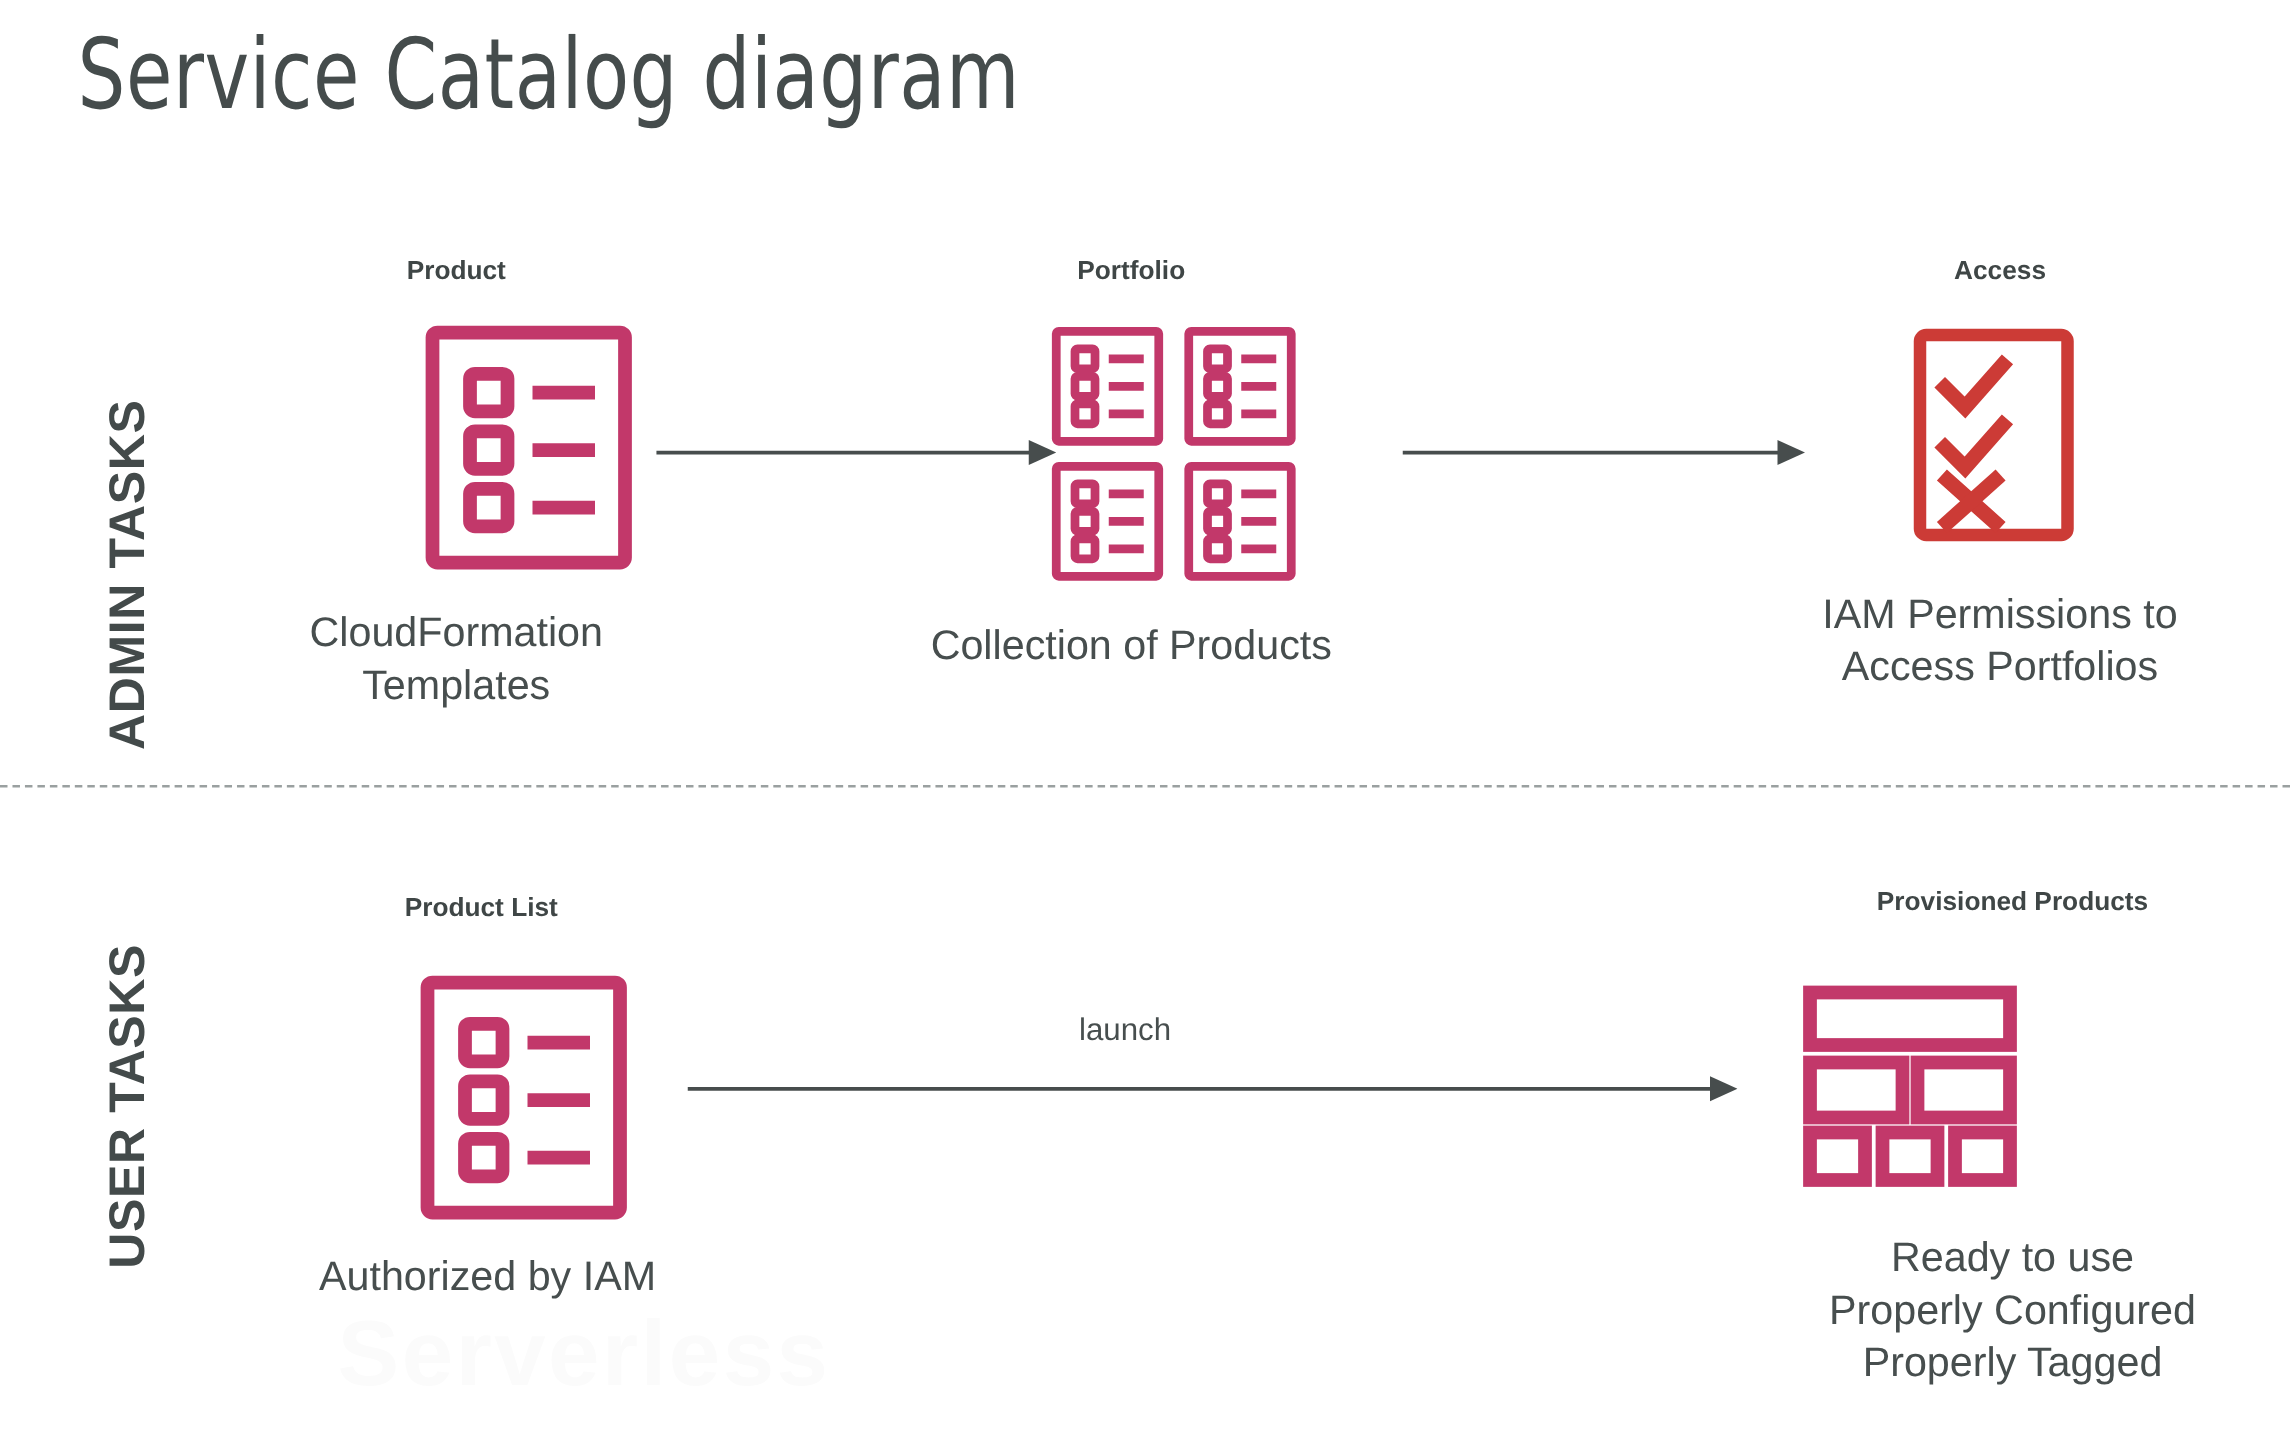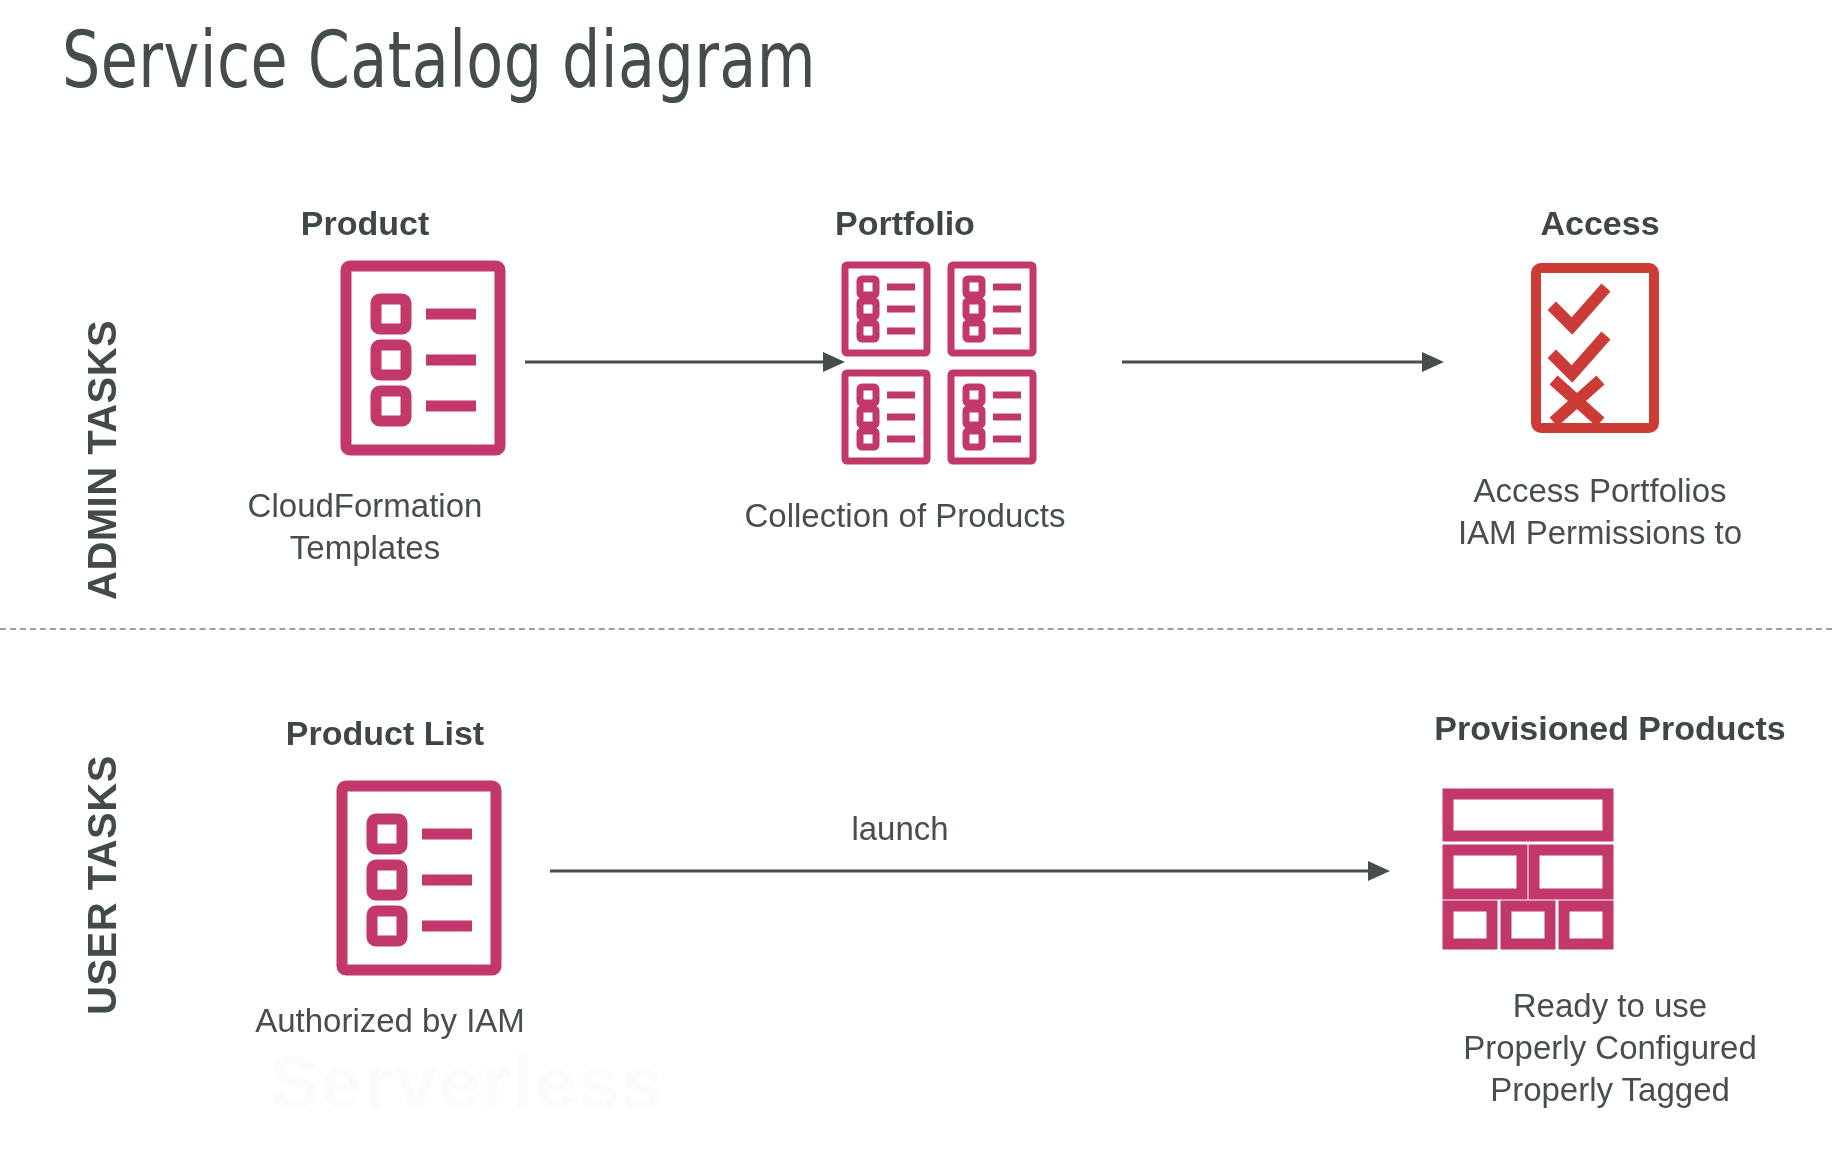--- a/index.html
+++ b/index.html
@@ -47,39 +47,39 @@
     white-space:nowrap;
     transform-origin:left top;
     transform:rotate(-90deg);
   }
   .vlabel.admin{ left:80px; top:600px; }
   .vlabel.user { left:80px; top:1015px; }
 
   
   .node{position:absolute;text-align:center;}
   .node-head{
-    font-size:34px;
+    font-size:21px;
     font-weight:bold;
     color:#3f4646;
     white-space:nowrap;
     line-height:1.1;
   }
   .node-cap{
     font-size:33px;
     font-weight:400;
     color:#474e4e;
     line-height:1.28;
     white-space:nowrap;
   }
 
   
   .arrow{position:absolute;}
   .arrow-label{
     position:absolute;
-    font-size:33px;
+    font-size:25px;
     font-weight:400;
     color:#474e4e;
     white-space:nowrap;
     text-align:center;
   }
 
   
   .icon-wrap{position:absolute;}
 
   
@@ -208,22 +208,22 @@
       <polyline points="26,48 42,64 72,30" fill="none" stroke="#cc3b36" stroke-width="12" stroke-linecap="square" stroke-linejoin="miter"></polyline>
 
       <polyline points="26,96 42,112 72,78" fill="none" stroke="#cc3b36" stroke-width="12" stroke-linecap="square" stroke-linejoin="miter"></polyline>
 
       <line x1="28" y1="122" x2="66" y2="156" stroke="#cc3b36" stroke-width="12" stroke-linecap="square"></line>
       <line x1="66" y1="122" x2="28" y2="156" stroke="#cc3b36" stroke-width="12" stroke-linecap="square"></line>
     </svg>
   </div>
 
   <div class="node" style="left:1395px; top:470px; width:410px;">
+    <div class="node-cap">IAM Permissions to</div>
     <div class="node-cap">Access Portfolios</div>
-    <div class="node-cap">IAM Permissions to</div>
   </div>
 
   <div class="node" style="left:235px; top:715px; width:300px;">
     <div class="node-head">Product List</div>
   </div>
 
   <div class="icon-wrap" style="left:336px; top:780px;">
     <svg width="166" height="196" viewBox="0 0 166 196" aria-hidden="true">
       <rect x="6" y="6" width="154" height="184" rx="4" ry="4" fill="none" stroke="#c2386a" stroke-width="11"></rect>
       <rect x="36" y="39" width="30" height="30" rx="4" ry="4" fill="none" stroke="#c2386a" stroke-width="11"></rect>

